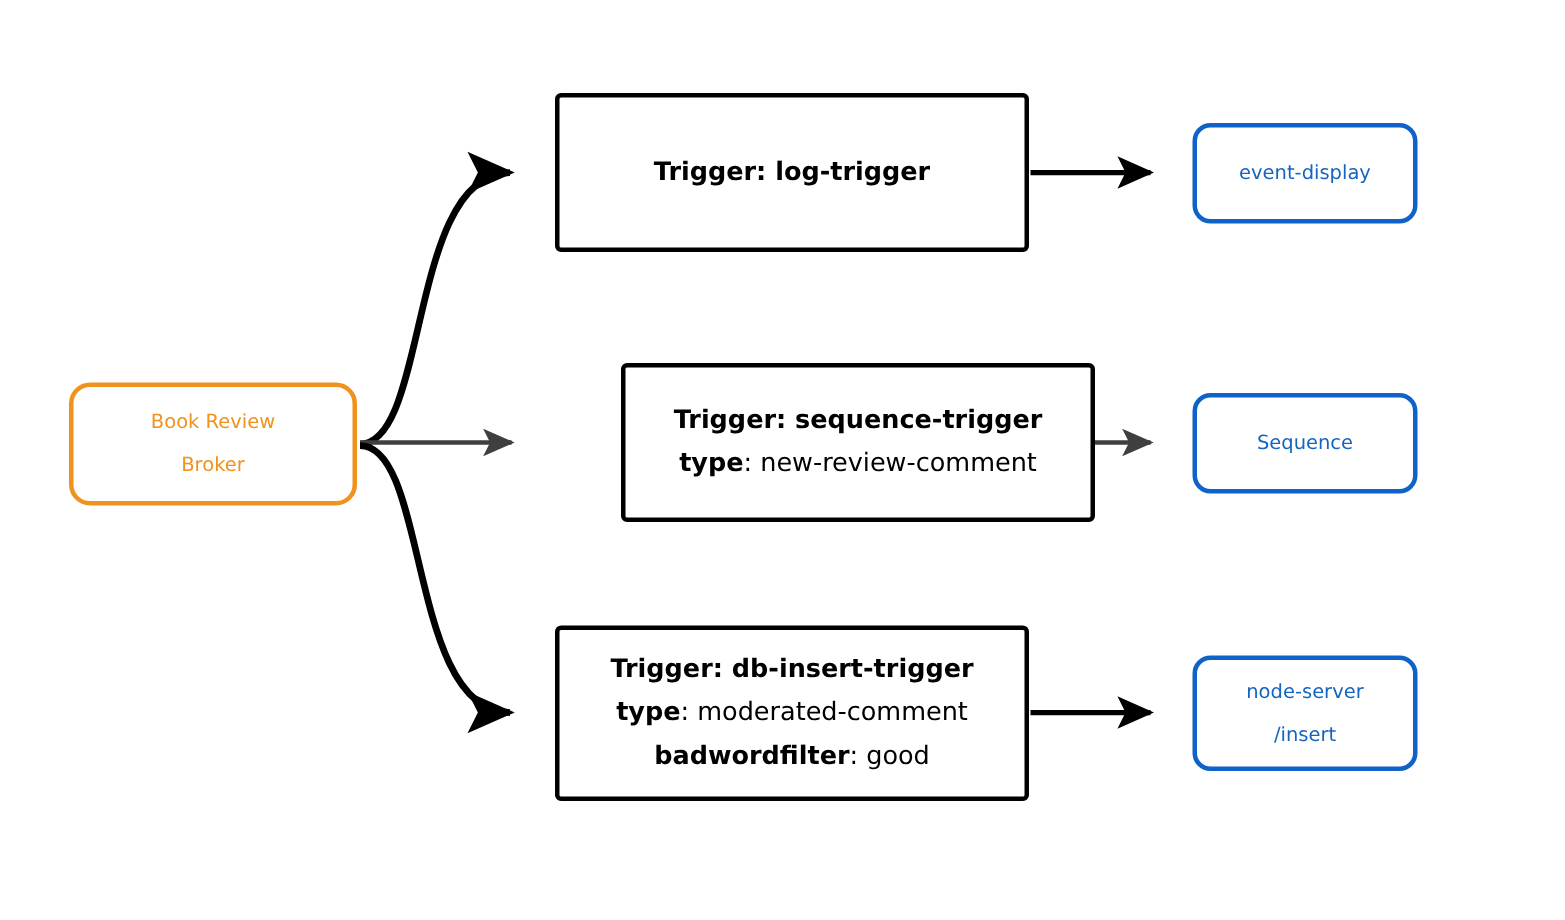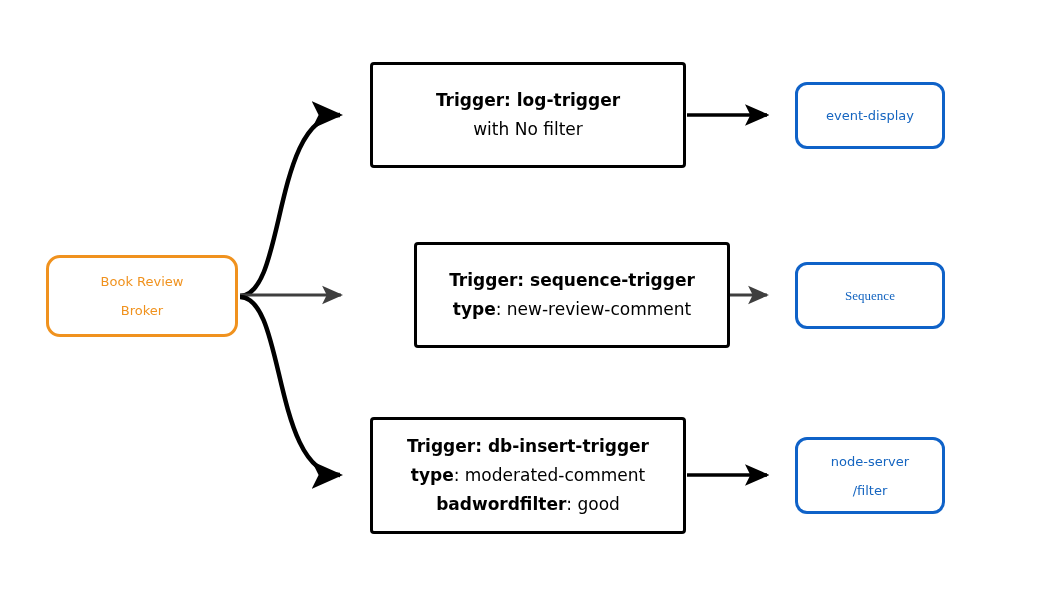--- a/index.html
+++ b/index.html
@@ -71,21 +71,21 @@
   .node-target {
     left: 795px;
     width: 150px;
     border: 3px solid #0f62c8;
     border-radius: 12px;
     color: #1565c0;
     font-size: 13px;
     line-height: 29px;
   }
   #target-event-display { top: 82px; height: 67px; }
-  #target-sequence { top: 262px; height: 67px; font-family: Liberation Serif, serif; }
+  #target-sequence { top: 262px; height: 67px; }
   #target-node-server { top: 437px; height: 77px; }
 
   .node-label { display: block; }
 </style>
 </head>
 <body>
 
 <div id="canvas">
 
   <svg class="edges" viewBox="0 0 1043 613">
@@ -111,21 +111,20 @@
     <path d="M 687 475 L 767 475" fill="none" stroke="#000000" stroke-width="3.5" marker-end="url(#arrow-black)"></path>
   </svg>
 
   <div class="node node-broker" id="broker-node">
     <span class="node-label">Book Review</span>
     <span class="node-label">Broker</span>
   </div>
 
   <div class="node node-trigger" id="trigger-log">
     <span class="line b">Trigger: log-trigger</span>
-    <span class="line">with No filter</span>
   </div>
 
   <div class="node node-trigger" id="trigger-sequence">
     <span class="line b">Trigger: sequence-trigger</span>
     <span class="line"><span class="b">type</span><span>: new-review-comment</span></span>
   </div>
 
   <div class="node node-trigger" id="trigger-dbinsert">
     <span class="line b">Trigger: db-insert-trigger</span>
     <span class="line"><span class="b">type</span><span>: moderated-comment</span></span>
@@ -135,16 +134,16 @@
   <div class="node node-target" id="target-event-display">
     <span class="node-label">event-display</span>
   </div>
 
   <div class="node node-target" id="target-sequence">
     <span class="node-label">Sequence</span>
   </div>
 
   <div class="node node-target" id="target-node-server">
     <span class="node-label">node-server</span>
-    <span class="node-label">/filter</span>
+    <span class="node-label">/insert</span>
   </div>
 
 </div>
 
 </body></html>

